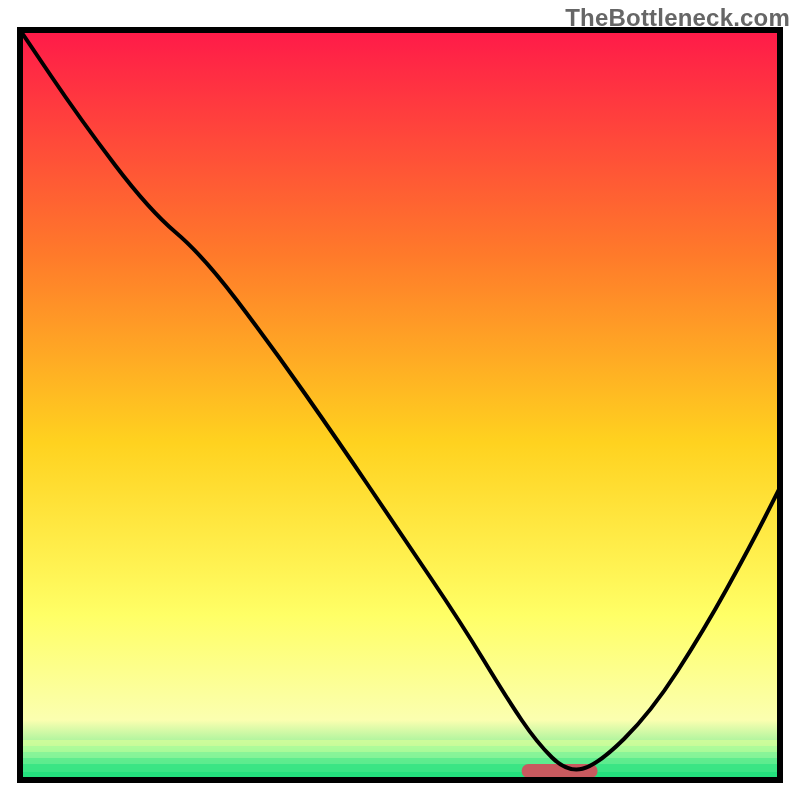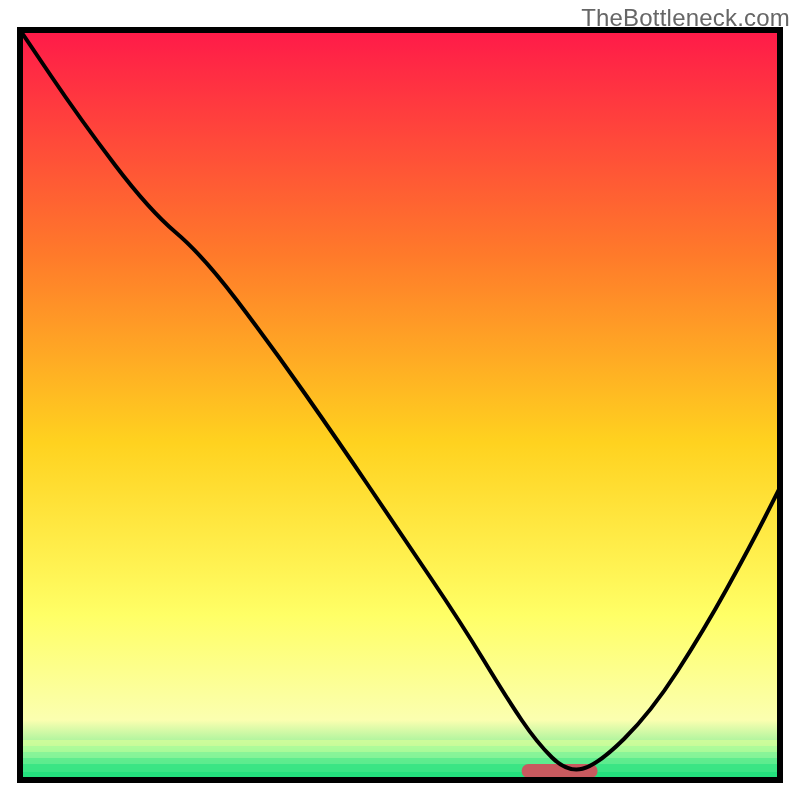--- a/index.html
+++ b/index.html
@@ -14,21 +14,21 @@
   .canvas {
     position: relative;
     width: 800px;
     height: 800px;
   }
   .attribution {
     position: absolute;
     top: 4px;
     right: 10px;
     font-size: 24px;
-    font-weight: 400;
+    font-weight: 700;
     color: #666666;
     letter-spacing: 0.2px;
   }
   svg {
     display: block;
   }
 </style>
 </head>
 <body>
 

